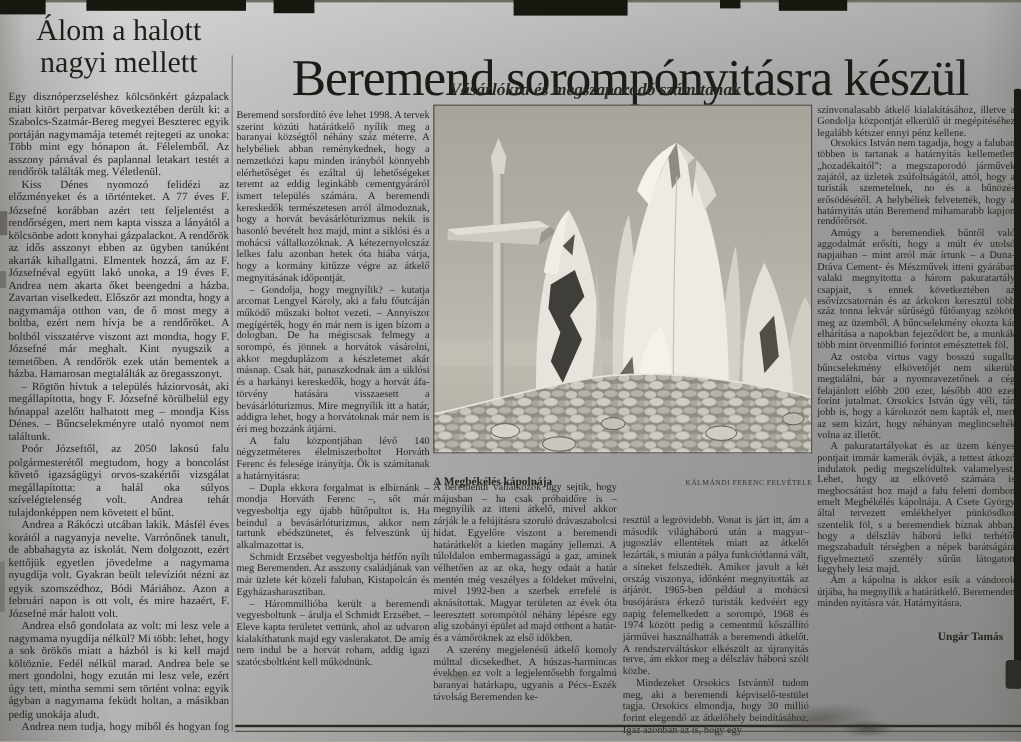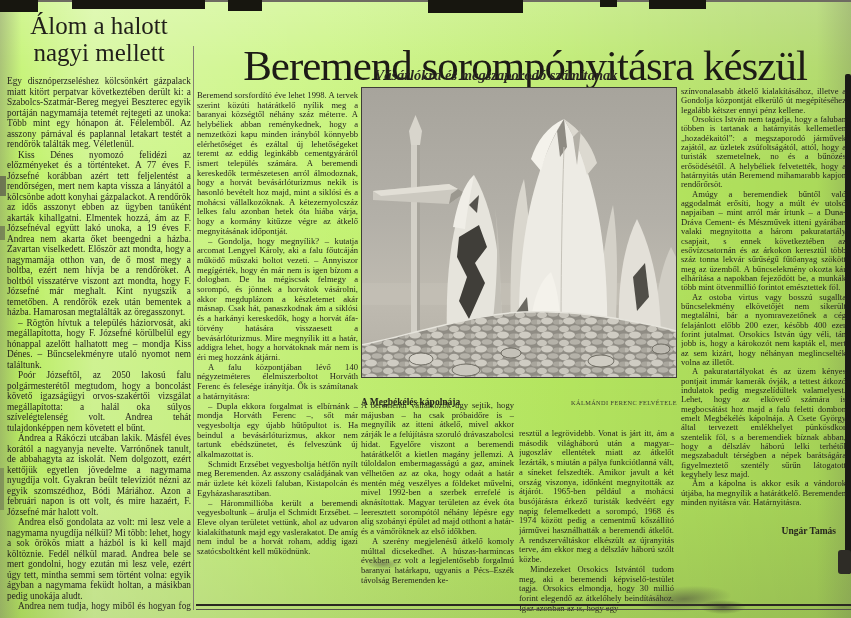--- a/index.html
+++ b/index.html
@@ -1,18 +1,18 @@
 <!DOCTYPE html>
 <html lang="hu"><head>
 <meta charset="utf-8">
 <style>
   html,body{margin:0;padding:0;background:#b9b6ad;}
   .page{
     position:relative;width:851px;height:618px;overflow:hidden;
-    background:#bef264;
+    background:#a3a3a3;
     font-family:"Liberation Serif","DejaVu Serif",serif;
     color:#26241f;
   }
   .paper-tone{
     position:absolute;inset:0;pointer-events:none;
     background:
       linear-gradient(90deg, rgba(120,117,108,.38) 0, rgba(0,0,0,0) 2.5%, rgba(255,255,255,.30) 11%, rgba(255,255,255,.12) 38%, rgba(0,0,0,.03) 66%, rgba(0,0,0,.10) 96%, rgba(70,68,62,.30) 100%),
       linear-gradient(180deg, rgba(255,255,255,.32) 0, rgba(255,255,255,.16) 11%, rgba(0,0,0,0) 30%, rgba(0,0,0,.04) 78%, rgba(60,58,52,.16) 100%);
   }
   .abs{position:absolute;}
@@ -99,21 +99,21 @@
   <h1 class="abs headline">Beremend sorompónyitásra készül</h1>
   <div class="abs subhead">Vásárlókra és megszaporodó számítanak</div>
 
   <div class="abs maincol colA">
     <div class="bodytext">
         <p>Beremend sorsfordító éve lehet 1998. A tervek szerint közúti határátkelő nyílik meg a baranyai községtől néhány száz méterre. A helybéliek abban reménykednek, hogy a nemzetközi kapu minden irányból könnyebb elérhetőséget és ezáltal új lehetőségeket teremt az eddig leginkább cementgyáráról ismert település számára. A beremendi kereskedők természetesen arról álmodoznak, hogy a horvát bevásárlóturizmus nekik is hasonló bevételt hoz majd, mint a siklósi és a mohácsi vállalkozóknak. A kétezernyolcszáz lelkes falu azonban hetek óta hiába várja, hogy a kormány kitűzze végre az átkelő megnyitásának időpontját.</p>
         <p>– Gondolja, hogy megnyílik? – kutatja arcomat Lengyel Károly, aki a falu főutcáján működő műszaki boltot vezeti. – Annyiszor megígérték, hogy én már nem is igen bízom a dologban. De ha mégiscsak felmegy a sorompó, és jönnek a horvátok vásárolni, akkor megduplázom a készletemet akár másnap. Csak hát, panaszkodnak ám a siklósi és a harkányi kereskedők, hogy a horvát áfa-törvény hatására visszaesett a bevásárlóturizmus. Mire megnyílik itt a határ, addigra lehet, hogy a horvátoknak már nem is éri meg hozzánk átjárni.</p>
         <p>A falu központjában lévő 140 négyzetméteres élelmiszerboltot Horváth Ferenc és felesége irányítja. Ők is számítanak a határnyitásra:</p>
         <p>– Dupla ekkora forgalmat is elbírnánk – mondja Horváth Ferenc –, sőt már vegyesboltja egy újabb hűtőpultot is. Ha beindul a bevásárlóturizmus, akkor nem tartunk ebédszünetet, és felveszünk új alkalmazottat is.</p>
         <p>Schmidt Erzsébet vegyesboltja hétfőn nyílt meg Beremenden. Az asszony családjának van már üzlete két közeli faluban, Kistapolcán és Egyházasharasztiban.</p>
-        <p>– Hárommillióba került a beremendi vegyesboltunk – árulja el Schmidt Erzsébet. – Eleve olyan területet vettünk, ahol az udvaron kialakíthatunk majd egy vaslerakatot. De amíg nem indul be a horvát roham, addig igazi szatócsboltként kell működnünk.</p>
+        <p>– Hárommillióba került a beremendi vegyesboltunk – árulja el Schmidt Erzsébet. – Eleve kapta területet vettünk, ahol az udvaron kialakíthatunk majd egy vaslerakatot. De amíg nem indul be a horvát roham, addig igazi szatócsboltként kell működnünk.</p>
       </div>
   </div>
 
   <figure class="abs photo-fig">
     <svg width="316" height="291" viewBox="0 0 316 291" role="img">
       <defs>
         <linearGradient id="sky" x1="0" y1="0" x2="0" y2="1">
           <stop offset="0" stop-color="#a7a49c"></stop>
           <stop offset="0.45" stop-color="#b3b0a8"></stop>
           <stop offset="0.72" stop-color="#bfbbb1"></stop>

